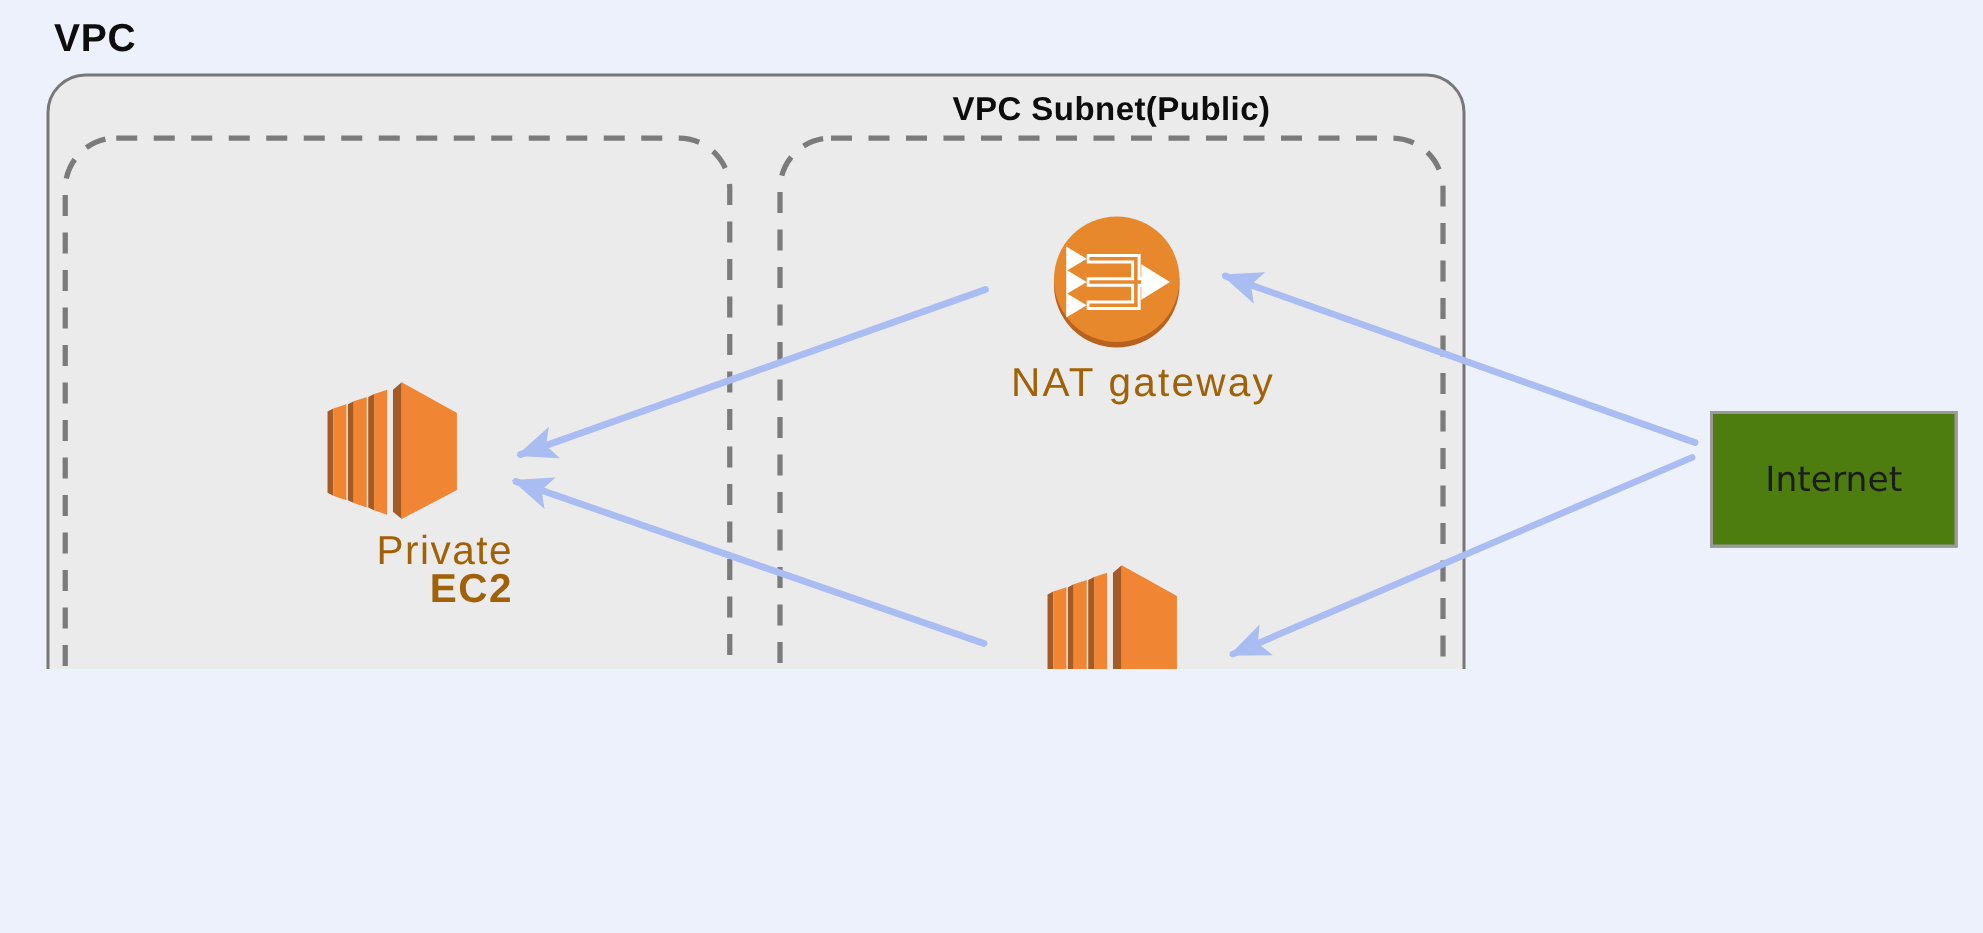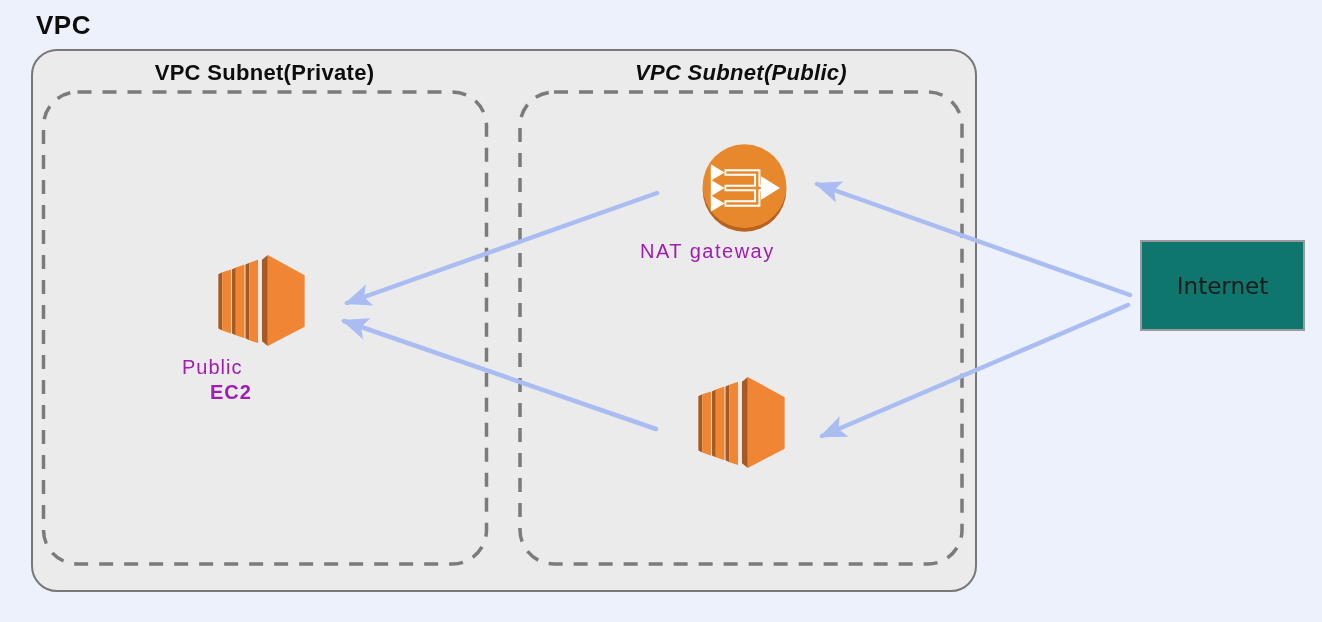--- a/index.html
+++ b/index.html
@@ -3,21 +3,21 @@
 <meta charset="utf-8">
 <style>
   html,body{margin:0;padding:0;}
   body{
     background:#edf1fc;
     font-family:"Liberation Sans",sans-serif;
   }
   .stage{
     position:relative;
     width:1322px;
-    height:622px;
+    height:446px;
     overflow:hidden;
     background:#edf1fc;
   }
   .vpc-title{
     position:absolute;
     left:36px; top:10px;
     font-size:26px;
     font-weight:bold;
     color:#0d0d0d;
     letter-spacing:0.5px;
@@ -34,66 +34,65 @@
   .subnet-label{
     position:absolute;
     top:60px;
     font-size:22px;
     font-weight:bold;
     color:#0d0d0d;
     text-align:center;
     letter-spacing:0.3px;
   }
   .subnet-label.private{ left:43px;  width:443px; }
-  .subnet-label.public{  left:520px; width:442px;font-style:italic; }
+  .subnet-label.public{  left:520px; width:442px; }
   svg.overlay{
     position:absolute;
     left:0; top:0;
     width:1322px; height:622px;
   }
   .icon{ position:absolute; }
   #icon-ec2{ left:217px; top:252px; }
   #icon-gw{  left:699px; top:142px; }
   #icon-inst{left:697px; top:374px; }
   .node-label{
     position:absolute;
-    text-align:left;
-    font-size:20px;
-    color:#a21caf;
+    text-align:right;
+    font-size:27px;
+    color:#a16207;
     letter-spacing:1.5px;
   }
   #lbl-gw{   left:640px; top:240px; width:210px; }
   #lbl-inst{ left:640px; top:484px; width:210px; }
   #lbl-ec2{  left:182px; top:355px; width:160px; line-height:25px; letter-spacing:1px; }
   #lbl-ec2 .bold{ font-weight:bold;margin-left:28px; }
   .internet-box{
     position:absolute;
-    left:1140px; top:240px;
+    left:1140px; top:274px;
     width:165px; height:91px;
     box-sizing:border-box;
-    background:#0f766e;
+    background:#4d7c0f;
     border:2px solid #9a9a9a;
     display:flex;
     align-items:center;
     justify-content:center;
     font-family:"DejaVu Sans","Liberation Sans",sans-serif;
     font-size:23px;
     color:#1c1c1c;
   }
 </style>
 </head>
 <body>
 
 <div class="stage">
 
   <div class="vpc-title">VPC</div>
 
   <div class="vpc-box"></div>
 
-  <div class="subnet-label private">VPC Subnet(Private)</div>
   <div class="subnet-label public">VPC Subnet(Public)</div>
 
   <svg class="overlay" viewBox="0 0 1322 622">
     <defs>
       <marker id="arrowhead" viewBox="0 0 10 8" refX="8.6" refY="4" markerWidth="30" markerHeight="24" orient="auto" markerUnits="userSpaceOnUse">
         <path d="M0.6,0.3 L9.6,4 L0.6,7.7 L2.6,4 Z" fill="#a9bdf2"></path>
       </marker>
     </defs>
 
     <rect x="43.5" y="92" width="443" height="472" rx="34" fill="none" stroke="#7b7b7b" stroke-width="3.5" stroke-dasharray="14 11"></rect>
@@ -109,21 +108,21 @@
     <polygon points="1,23 5,21 5,81 1,79" fill="#a55b26"></polygon>
     <polygon points="5,21 14,18 14,84 5,81" fill="#f08533"></polygon>
     <polygon points="15,18 19,16 19,86 15,84" fill="#a55b26"></polygon>
     <polygon points="19,16 28,13 28,89 19,86" fill="#f08533"></polygon>
     <polygon points="29,13 33,11 33,91 29,89" fill="#a55b26"></polygon>
     <polygon points="33,11 42,8 42,94 33,91" fill="#f08533"></polygon>
     <polygon points="46,8 52,3 52,97 46,92" fill="#a55b26"></polygon>
     <polygon points="52,3 90,24 90,77 52,97" fill="#f08533"></polygon>
   </svg>
   <div class="node-label" id="lbl-ec2">
-    <span>Public</span><br>
+    <span>Private</span><br>
     <span class="bold">EC2</span>
   </div>
 
   <svg class="icon" id="icon-gw" width="91" height="92" viewBox="0 0 100 100">
     <circle cx="50" cy="52" r="46" fill="#b8621f"></circle>
     <circle cx="50" cy="48" r="46" fill="#e8882d"></circle>
     <path d="M28 33 H64 V67 H28" fill="none" stroke="#ffffff" stroke-width="7"></path>
     <path d="M28 50 H71" fill="none" stroke="#ffffff" stroke-width="7"></path>
     <path d="M30 33 H64 V67 H30 M30 50 H68" fill="none" stroke="#e8882d" stroke-width="2.6"></path>
     <polygon points="68,37 89,50 68,63" fill="#ffffff"></polygon>

